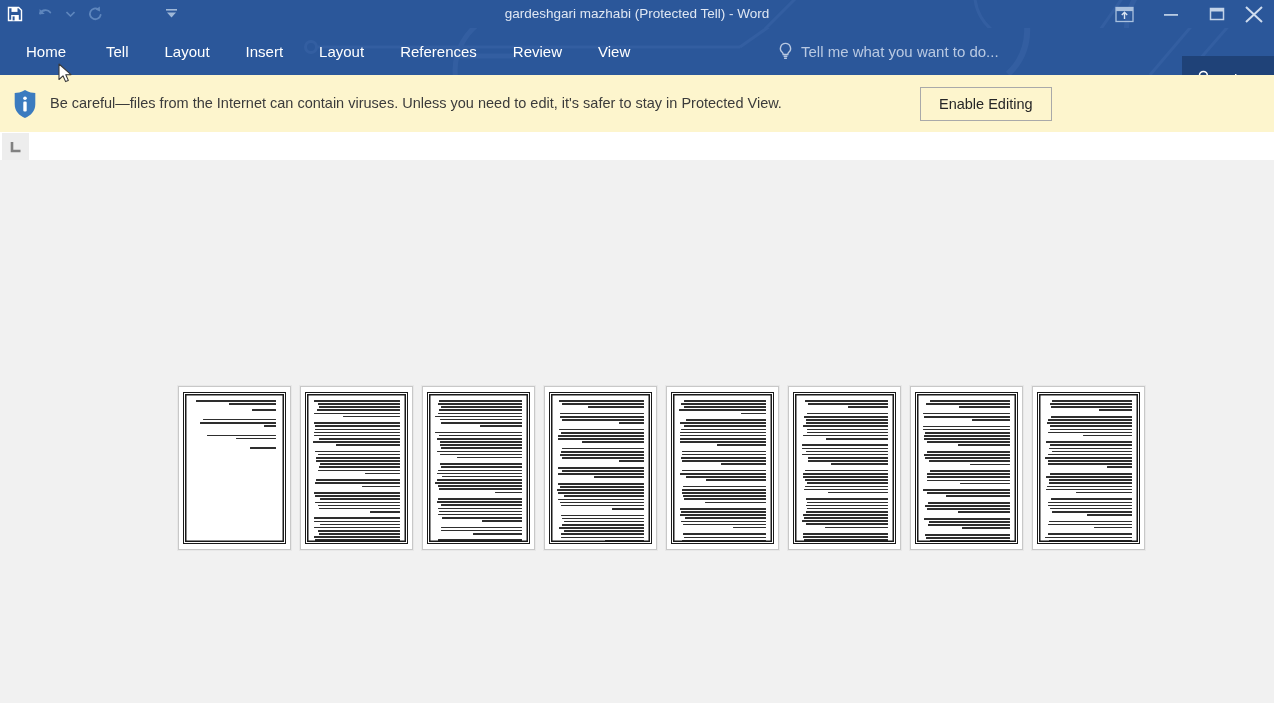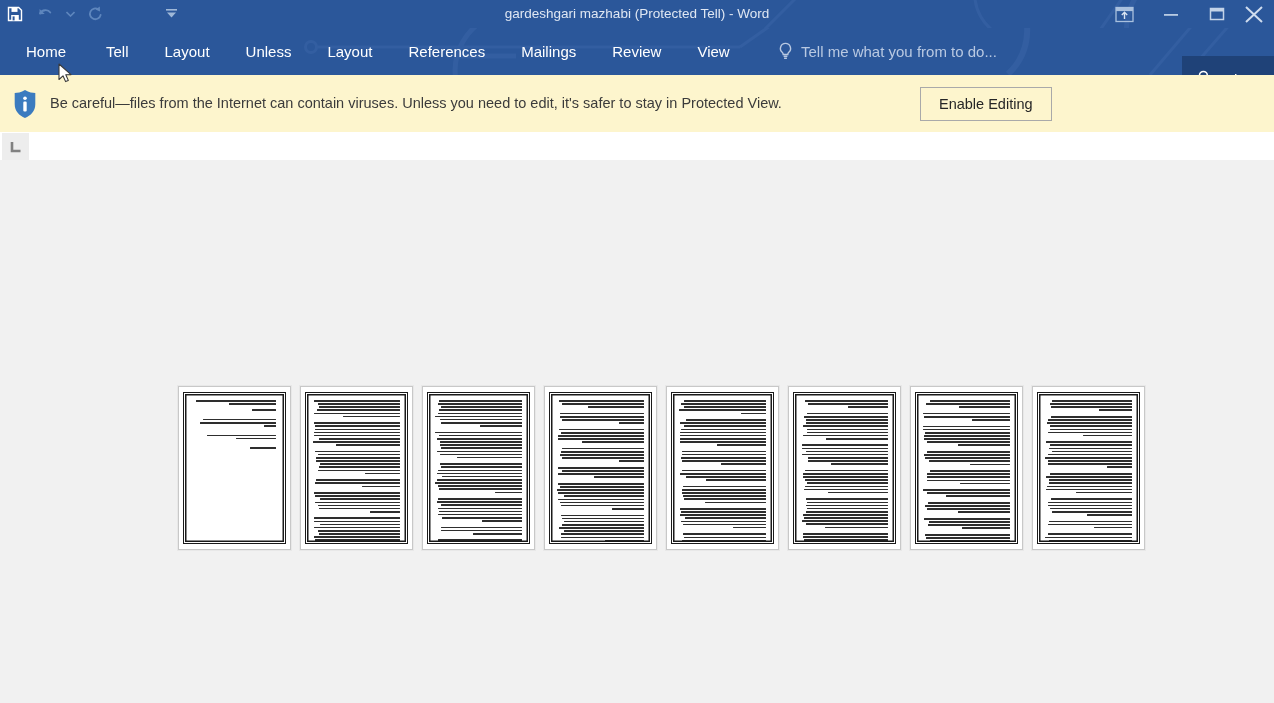--- a/index.html
+++ b/index.html
@@ -236,34 +236,33 @@
       </g>
       <g fill="none" stroke="#3b66a8" stroke-width="6">
         <path d="M1010 -40 a60 60 0 0 1 -2 86"></path>
       </g>
     </svg>
 
     <div class="tabs">
       <div class="tab file">Home</div>
       <div class="tab">Tell</div>
       <div class="tab">Layout</div>
-      <div class="tab">Unless</div>
+      <div class="tab">Insert</div>
       <div class="tab">Layout</div>
       <div class="tab">References</div>
-      <div class="tab">Mailings</div>
       <div class="tab">Review</div>
       <div class="tab">View</div>
     </div>
 
     <div class="tellme">
       <svg width="15" height="19" viewBox="0 0 15 19">
         <path d="M7.5 1.4 a5 5 0 0 1 3.3 8.8 c-.8 .8 -1 1.3 -1 2.3 h-4.6 c0 -1 -.2 -1.5 -1 -2.3 A5 5 0 0 1 7.5 1.4 Z" fill="none" stroke="#b9c9e2" stroke-width="1.4"></path>
         <path d="M5.6 14.3 h3.8 M6.1 16.3 h2.8" stroke="#b9c9e2" stroke-width="1.4" fill="none"></path>
       </svg>
-      <span>Tell me what you from to do...</span>
+      <span>Tell me what you want to do...</span>
     </div>
 
     <div class="share-btn">
       <svg width="21" height="19" viewBox="0 0 21 19">
         <circle cx="7.4" cy="5.4" r="3.9" fill="none" stroke="#ffffff" stroke-width="1.5"></circle>
         <path d="M1.3 17 c0 -4 2.9 -6.3 6.1 -6.3 c1.6 0 3 .5 4.1 1.4" fill="none" stroke="#ffffff" stroke-width="1.5" stroke-linecap="round"></path>
         <path d="M15.5 9.5 v7 M12 13 h7" stroke="#ffffff" stroke-width="1.5" fill="none" stroke-linecap="round"></path>
       </svg>
       <span>Share</span>
     </div>

